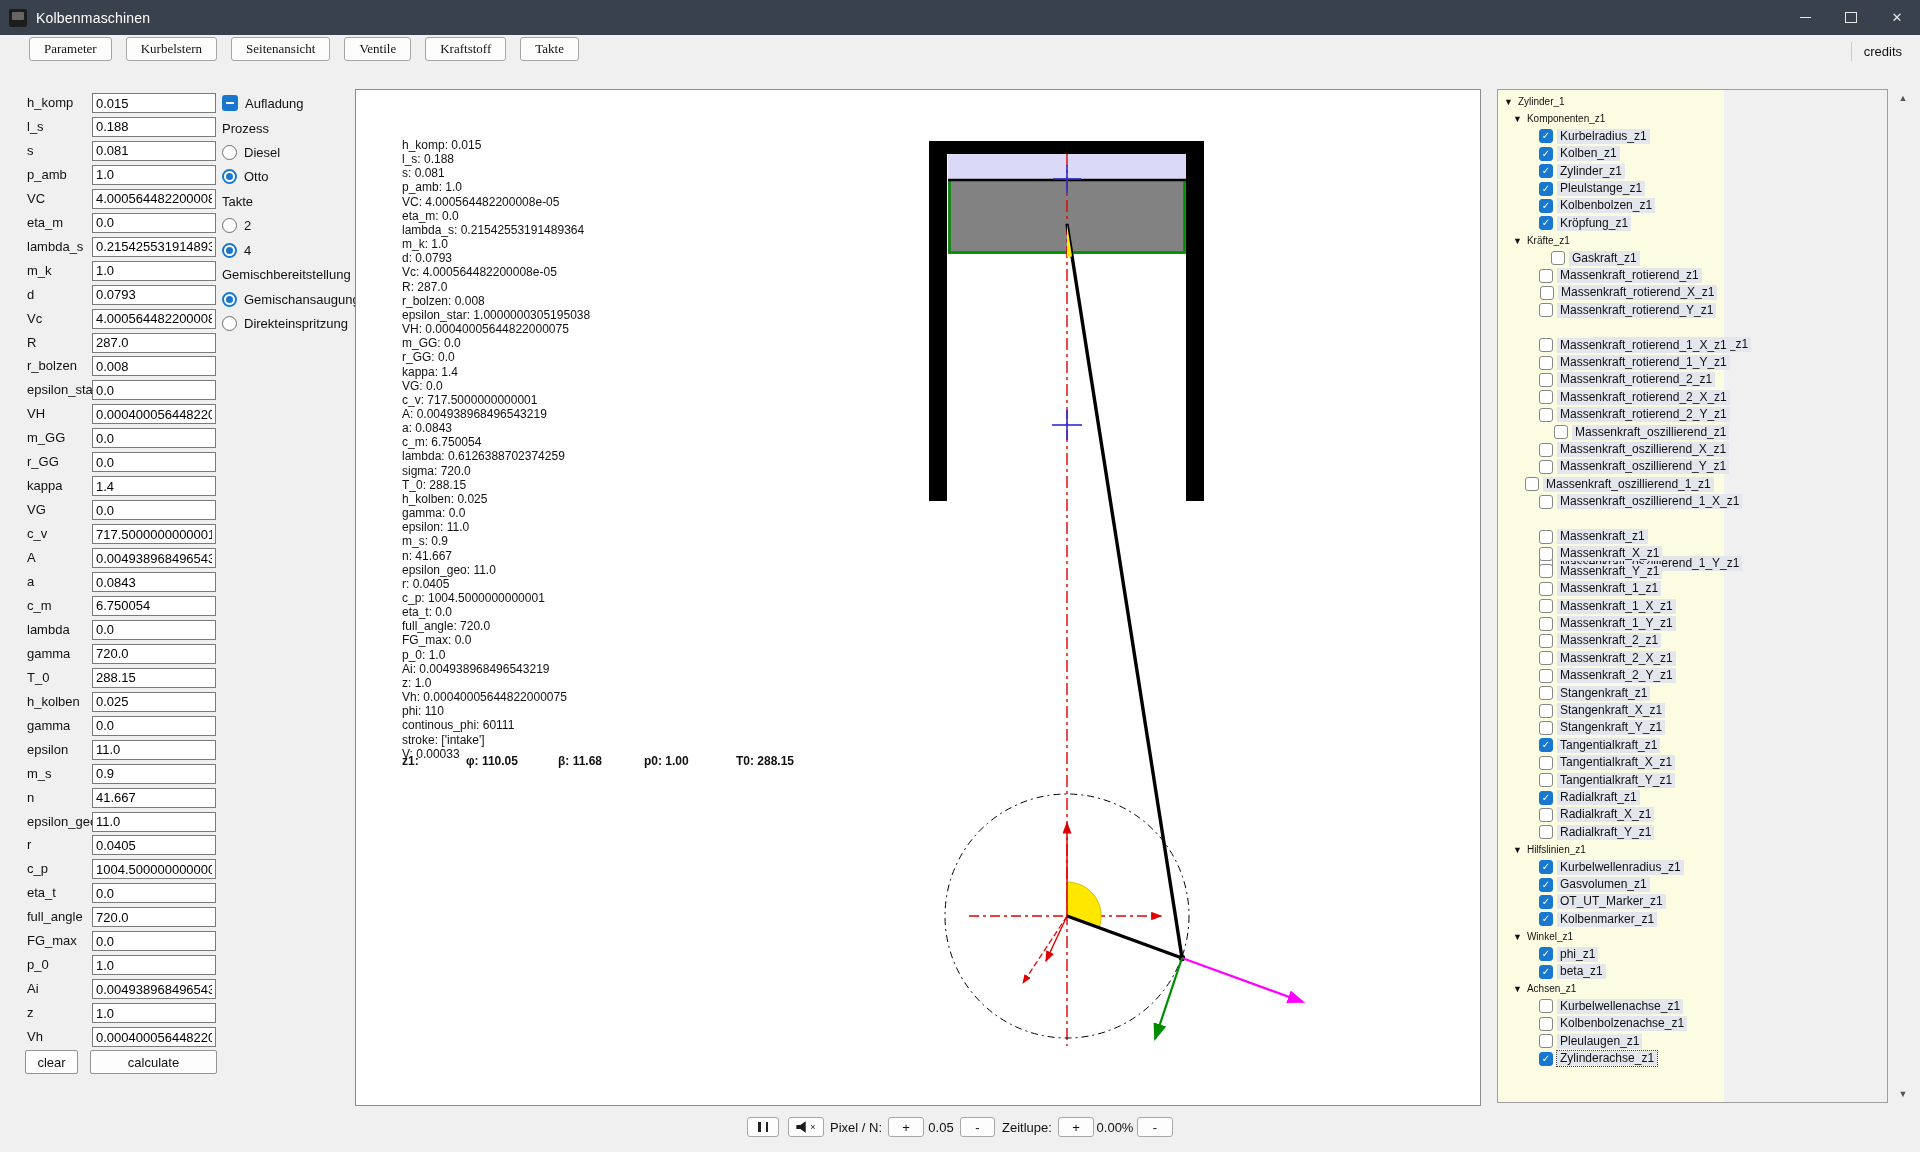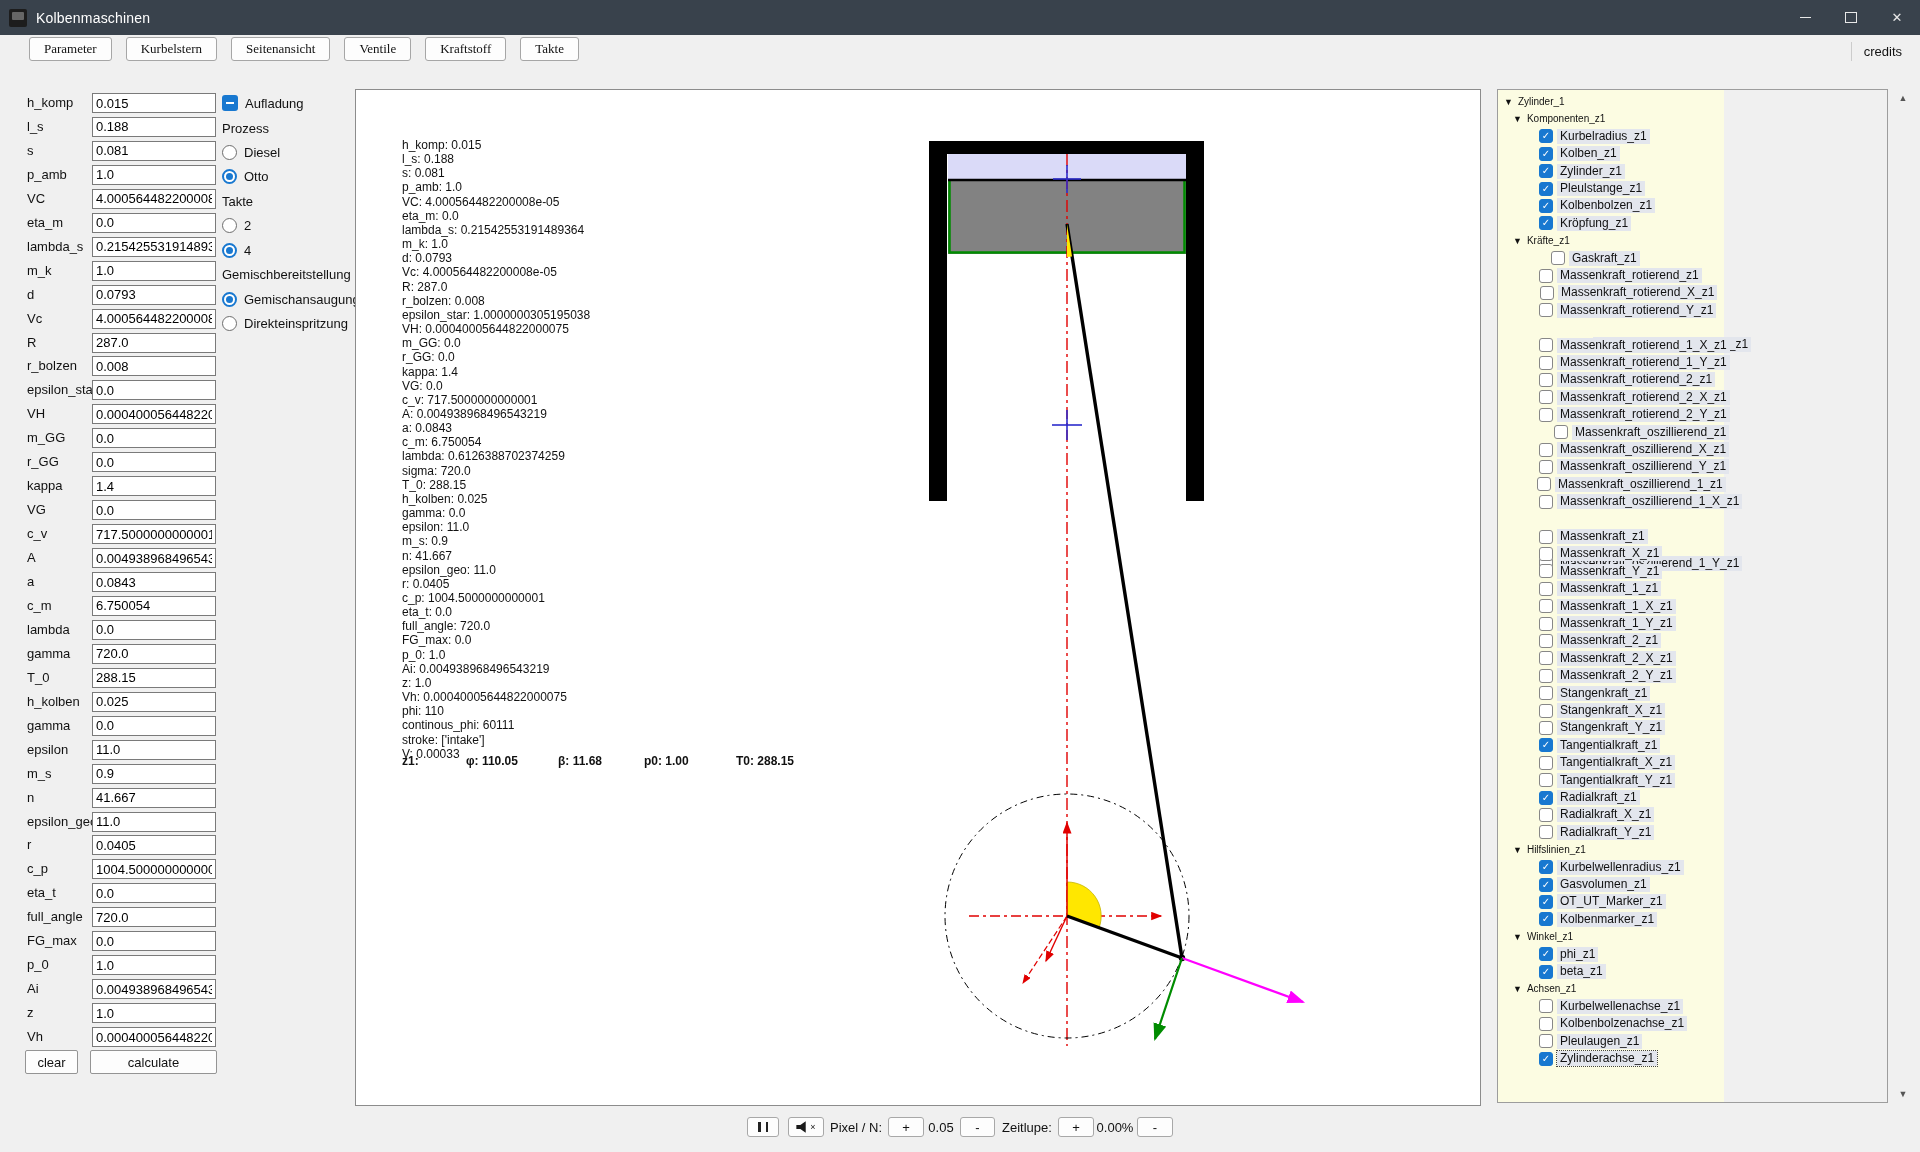--- a/index.html
+++ b/index.html
@@ -433,21 +433,21 @@
         <span class="chip">Massenkraft_oszillierend_z1</span>
       </div>
       <div class="trow" style="top: 351px; left: 41px;">
         <span class="tcheck"></span>
         <span class="chip">Massenkraft_oszillierend_X_z1</span>
       </div>
       <div class="trow" style="top: 368.4px; left: 41px;">
         <span class="tcheck"></span>
         <span class="chip">Massenkraft_oszillierend_Y_z1</span>
       </div>
-      <div class="trow" style="top: 385.8px; left: 39px;">
+      <div class="trow" style="top: 385.8px; left: 27px;">
         <span class="tcheck"></span>
         <span class="chip">Massenkraft_oszillierend_1_z1</span>
       </div>
       <div class="trow" style="top: 403.2px; left: 41px;">
         <span class="tcheck"></span>
         <span class="chip">Massenkraft_oszillierend_1_X_z1</span>
       </div>
       <div class="trow" style="top: 417px; left: 41px; margin-top: 48px;">
         <span class="tcheck"></span>
         <span class="chip">Massenkraft_oszillierend_1_Y_z1</span>

